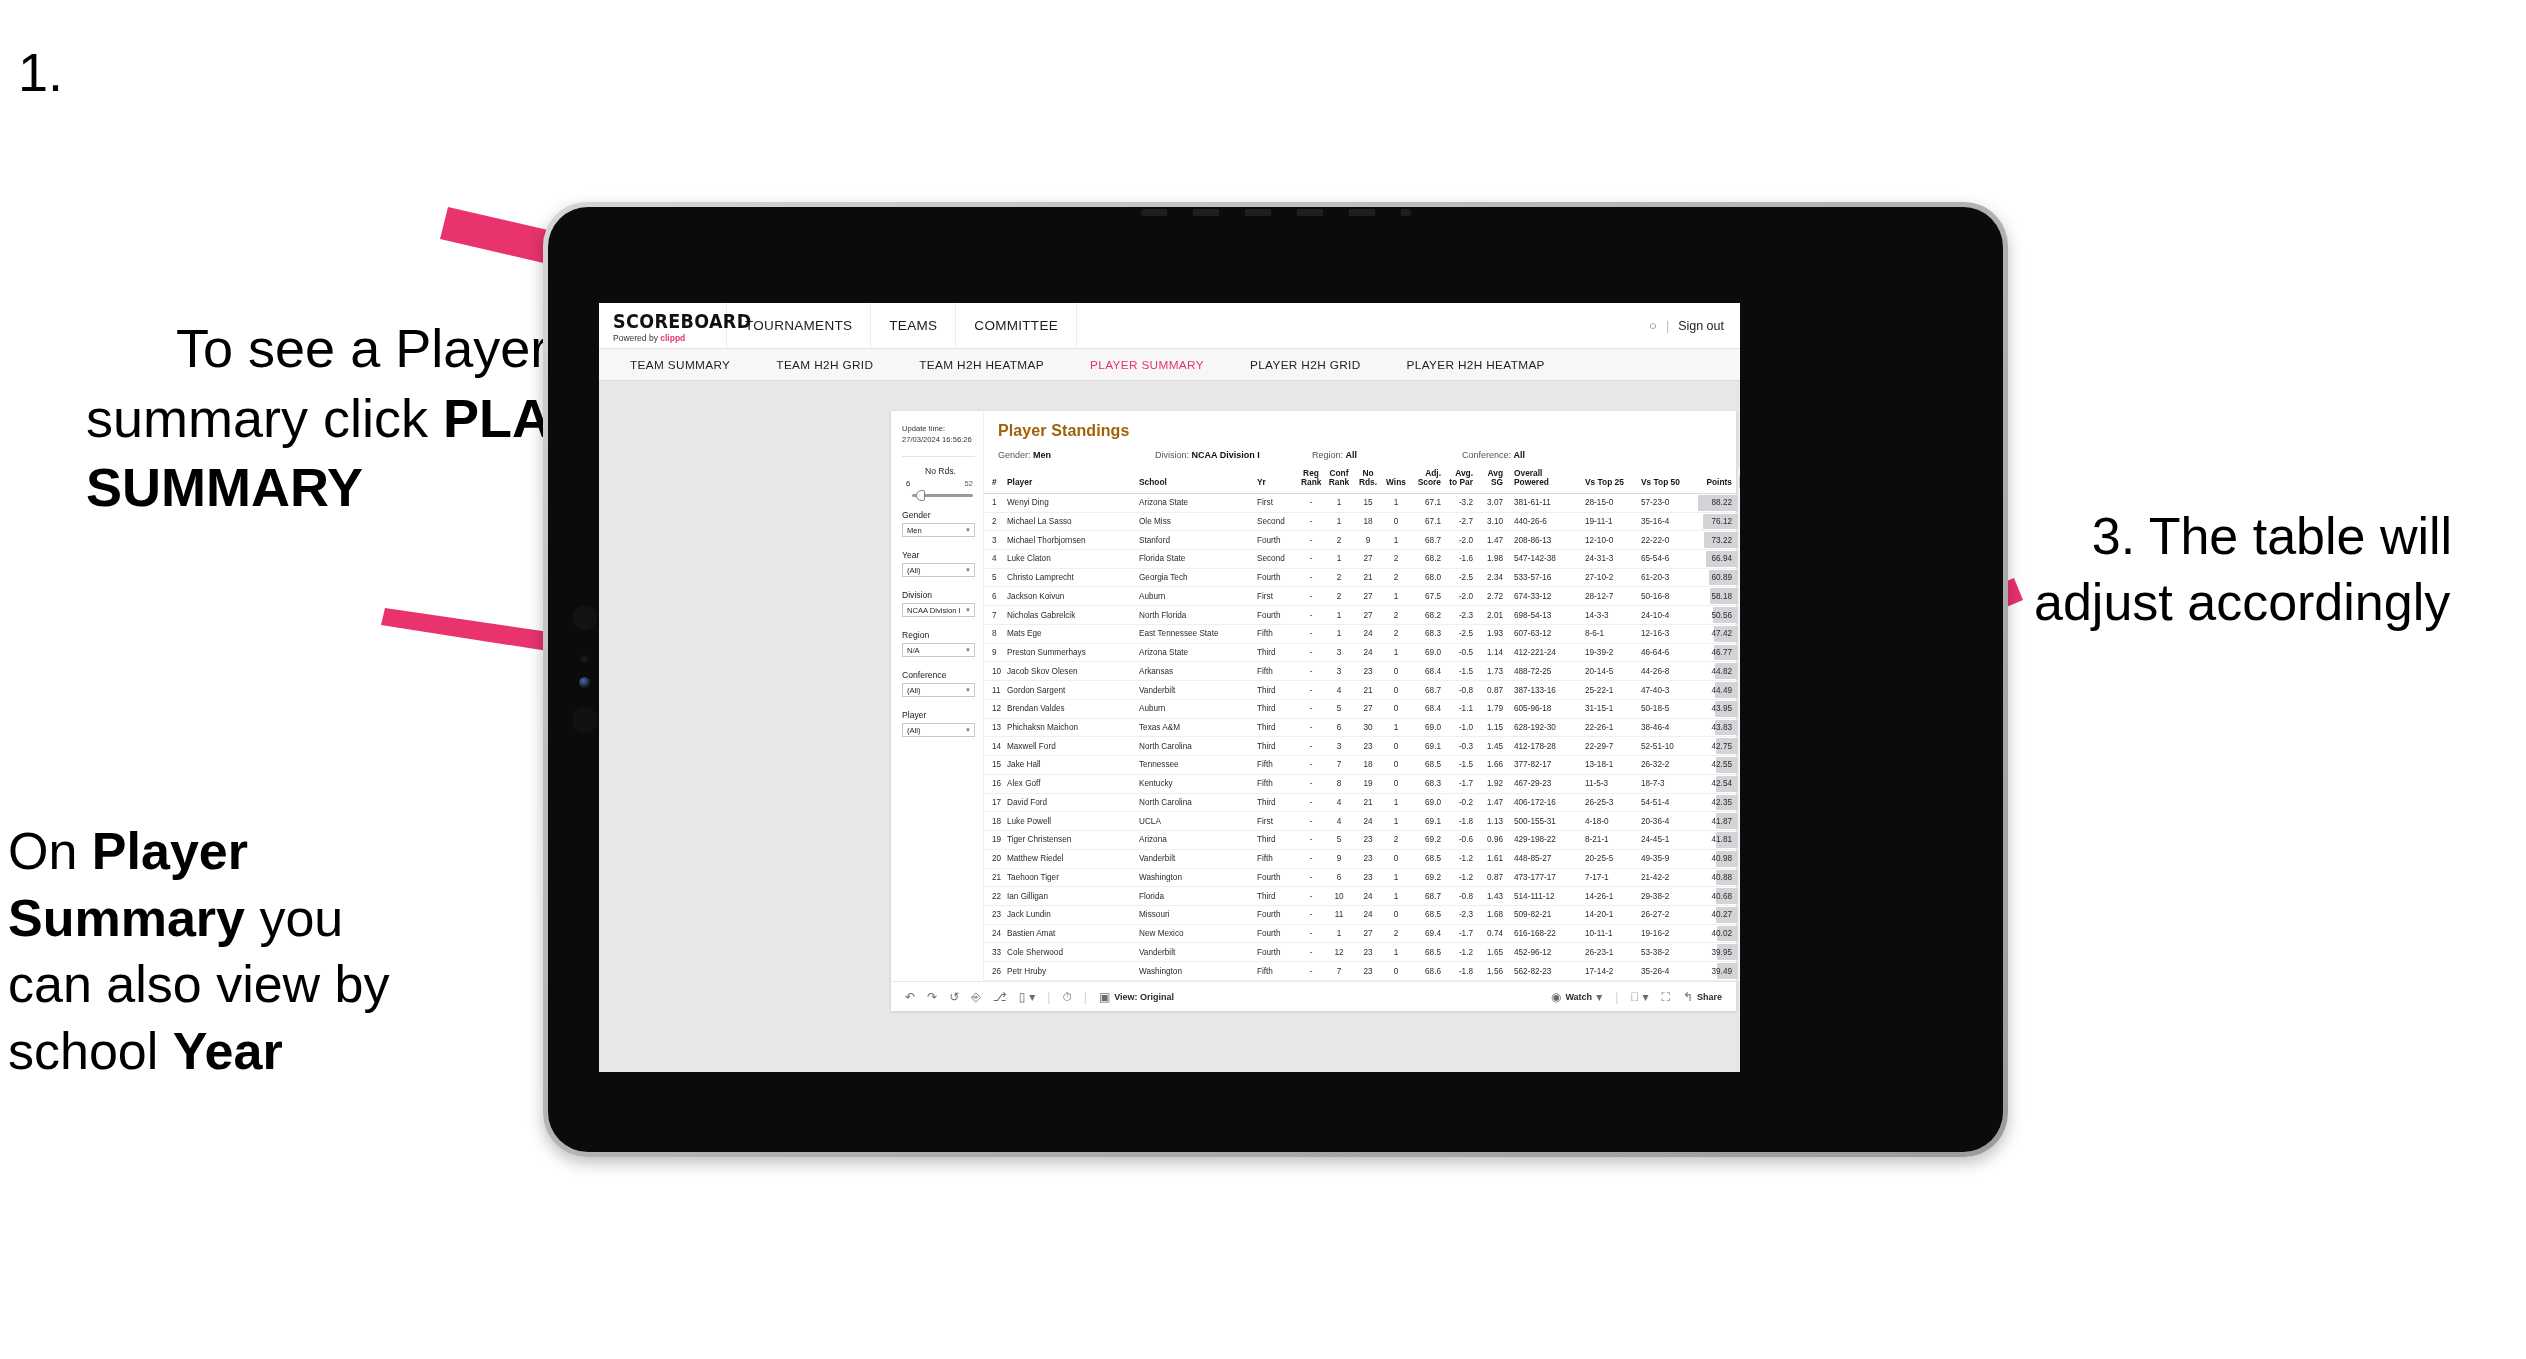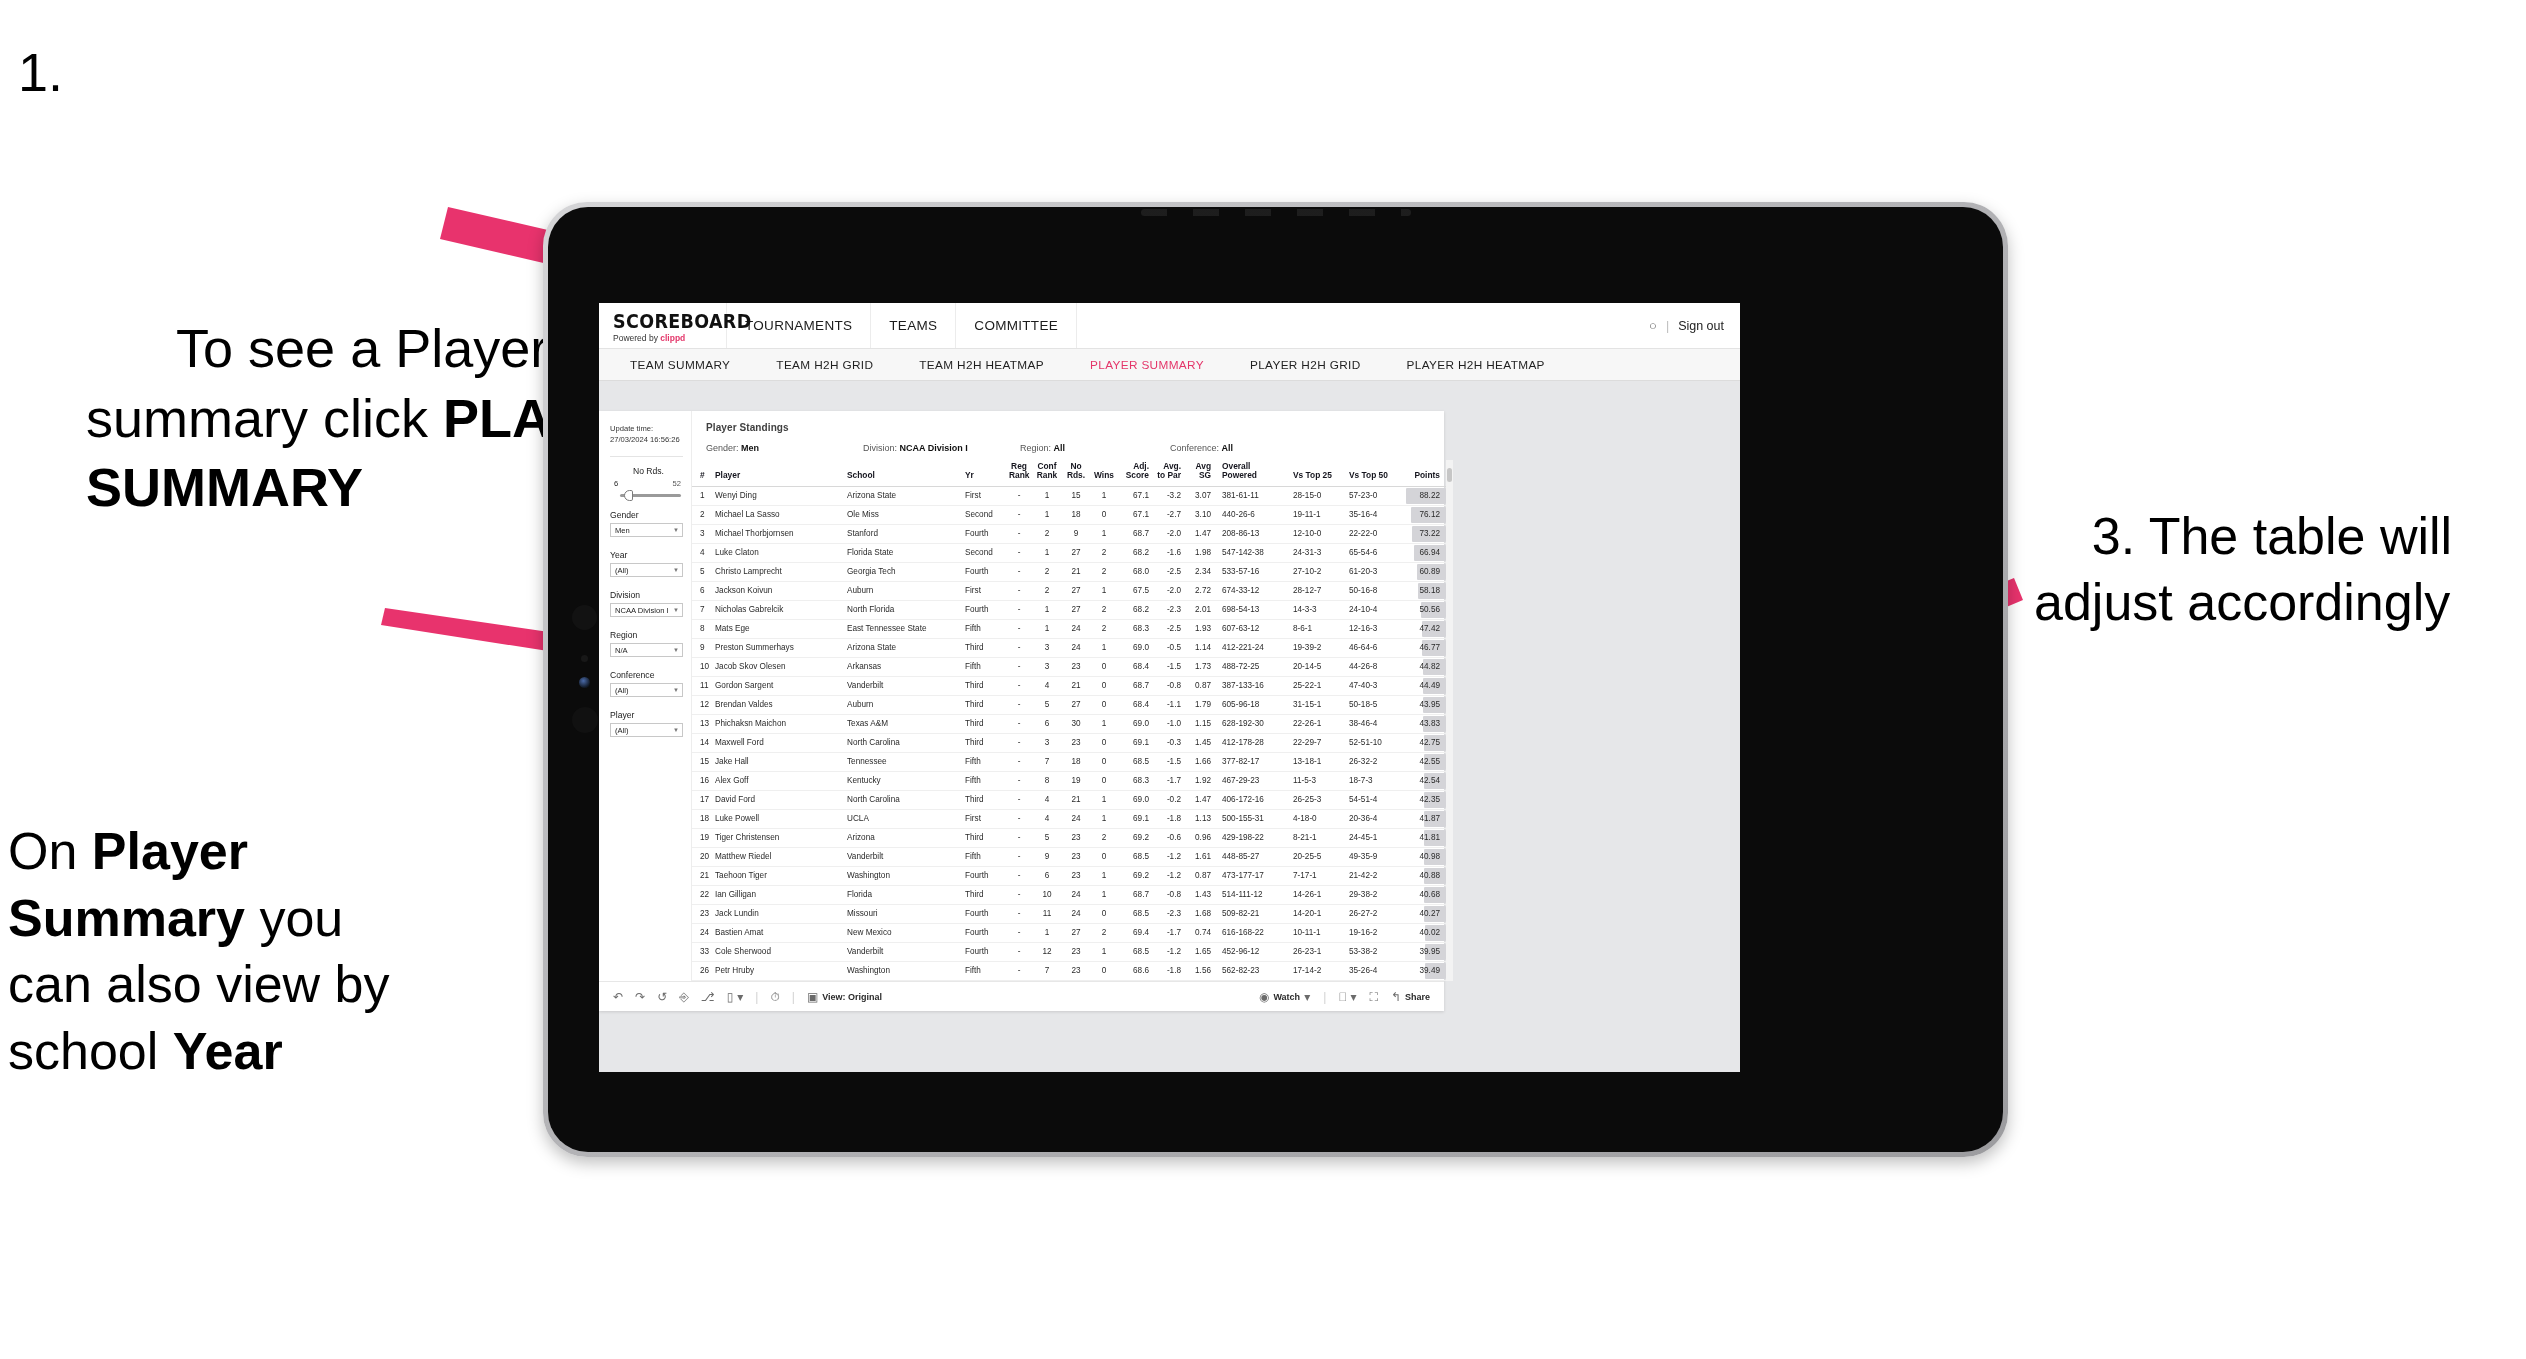--- a/index.html
+++ b/index.html
@@ -112,21 +112,21 @@
     border-bottom: 1px solid #dcdcdc;
     display: flex; align-items: center; padding-left: 14px; gap: 12px;
   }
   .subnav-item {
     font-size: 11.8px; color: #1f1f1f; letter-spacing: .35px;
     padding: 0 17px; white-space: nowrap;
   }
   .subnav-item.active { color: #e4366a; }
 
   
-  #dash-wrap { padding: 30px 4px 0 0; display:flex; justify-content:flex-start; }
+  #dash-wrap { padding: 30px 4px 0 0; display:flex; justify-content:flex-end; }
   #dash {
     width: 845px; background: #ffffff;
     box-shadow: 0 1px 3px rgba(0,0,0,.13);
     display: flex; flex-direction: column;
     height: 600px;
   }
   #dash-body { display: flex; flex: 1; min-height: 0; }
 
   
   #filters {
@@ -150,21 +150,21 @@
   .slider-nums .lo { color:#222; }
   .slider-track { position: relative; height: 3px; background:#9a9a9a; border-radius:2px; margin: 4px 2px 0 6px; }
   .slider-knob {
     position:absolute; left:-6px; top:-4px; width:9px; height:11px;
     background:#fff; border:1.4px solid #7a7a7a; border-radius: 6px 2px 2px 6px;
   }
 
   
   #tpanel { flex: 1; min-width: 0; display:flex; flex-direction:column; }
   #theader { padding: 11px 14px 7px 14px; }
-  #ttitle { font-size: 10px; font-weight: 700; color:#404040; letter-spacing:.1px; }
+  #ttitle { font-size: 16px; font-weight: 700; color:#a16207; letter-spacing:.1px; }
   #tmeta { display:flex; margin-top: 10px; font-size: 9px; color:#555; }
   #tmeta .cell { width: 157px; }
   #tmeta .cell b { color:#111; font-weight:700; }
   #tmeta .cell:nth-child(3) { width: 150px; }
 
   #tablebox { flex:1; min-height:0; display:flex; }
   table { border-collapse: collapse; width: 100%; table-layout: fixed; }
   thead th {
     font-size: 8.4px; font-weight: 700; color:#15151e;
     text-align: left; vertical-align: bottom;

